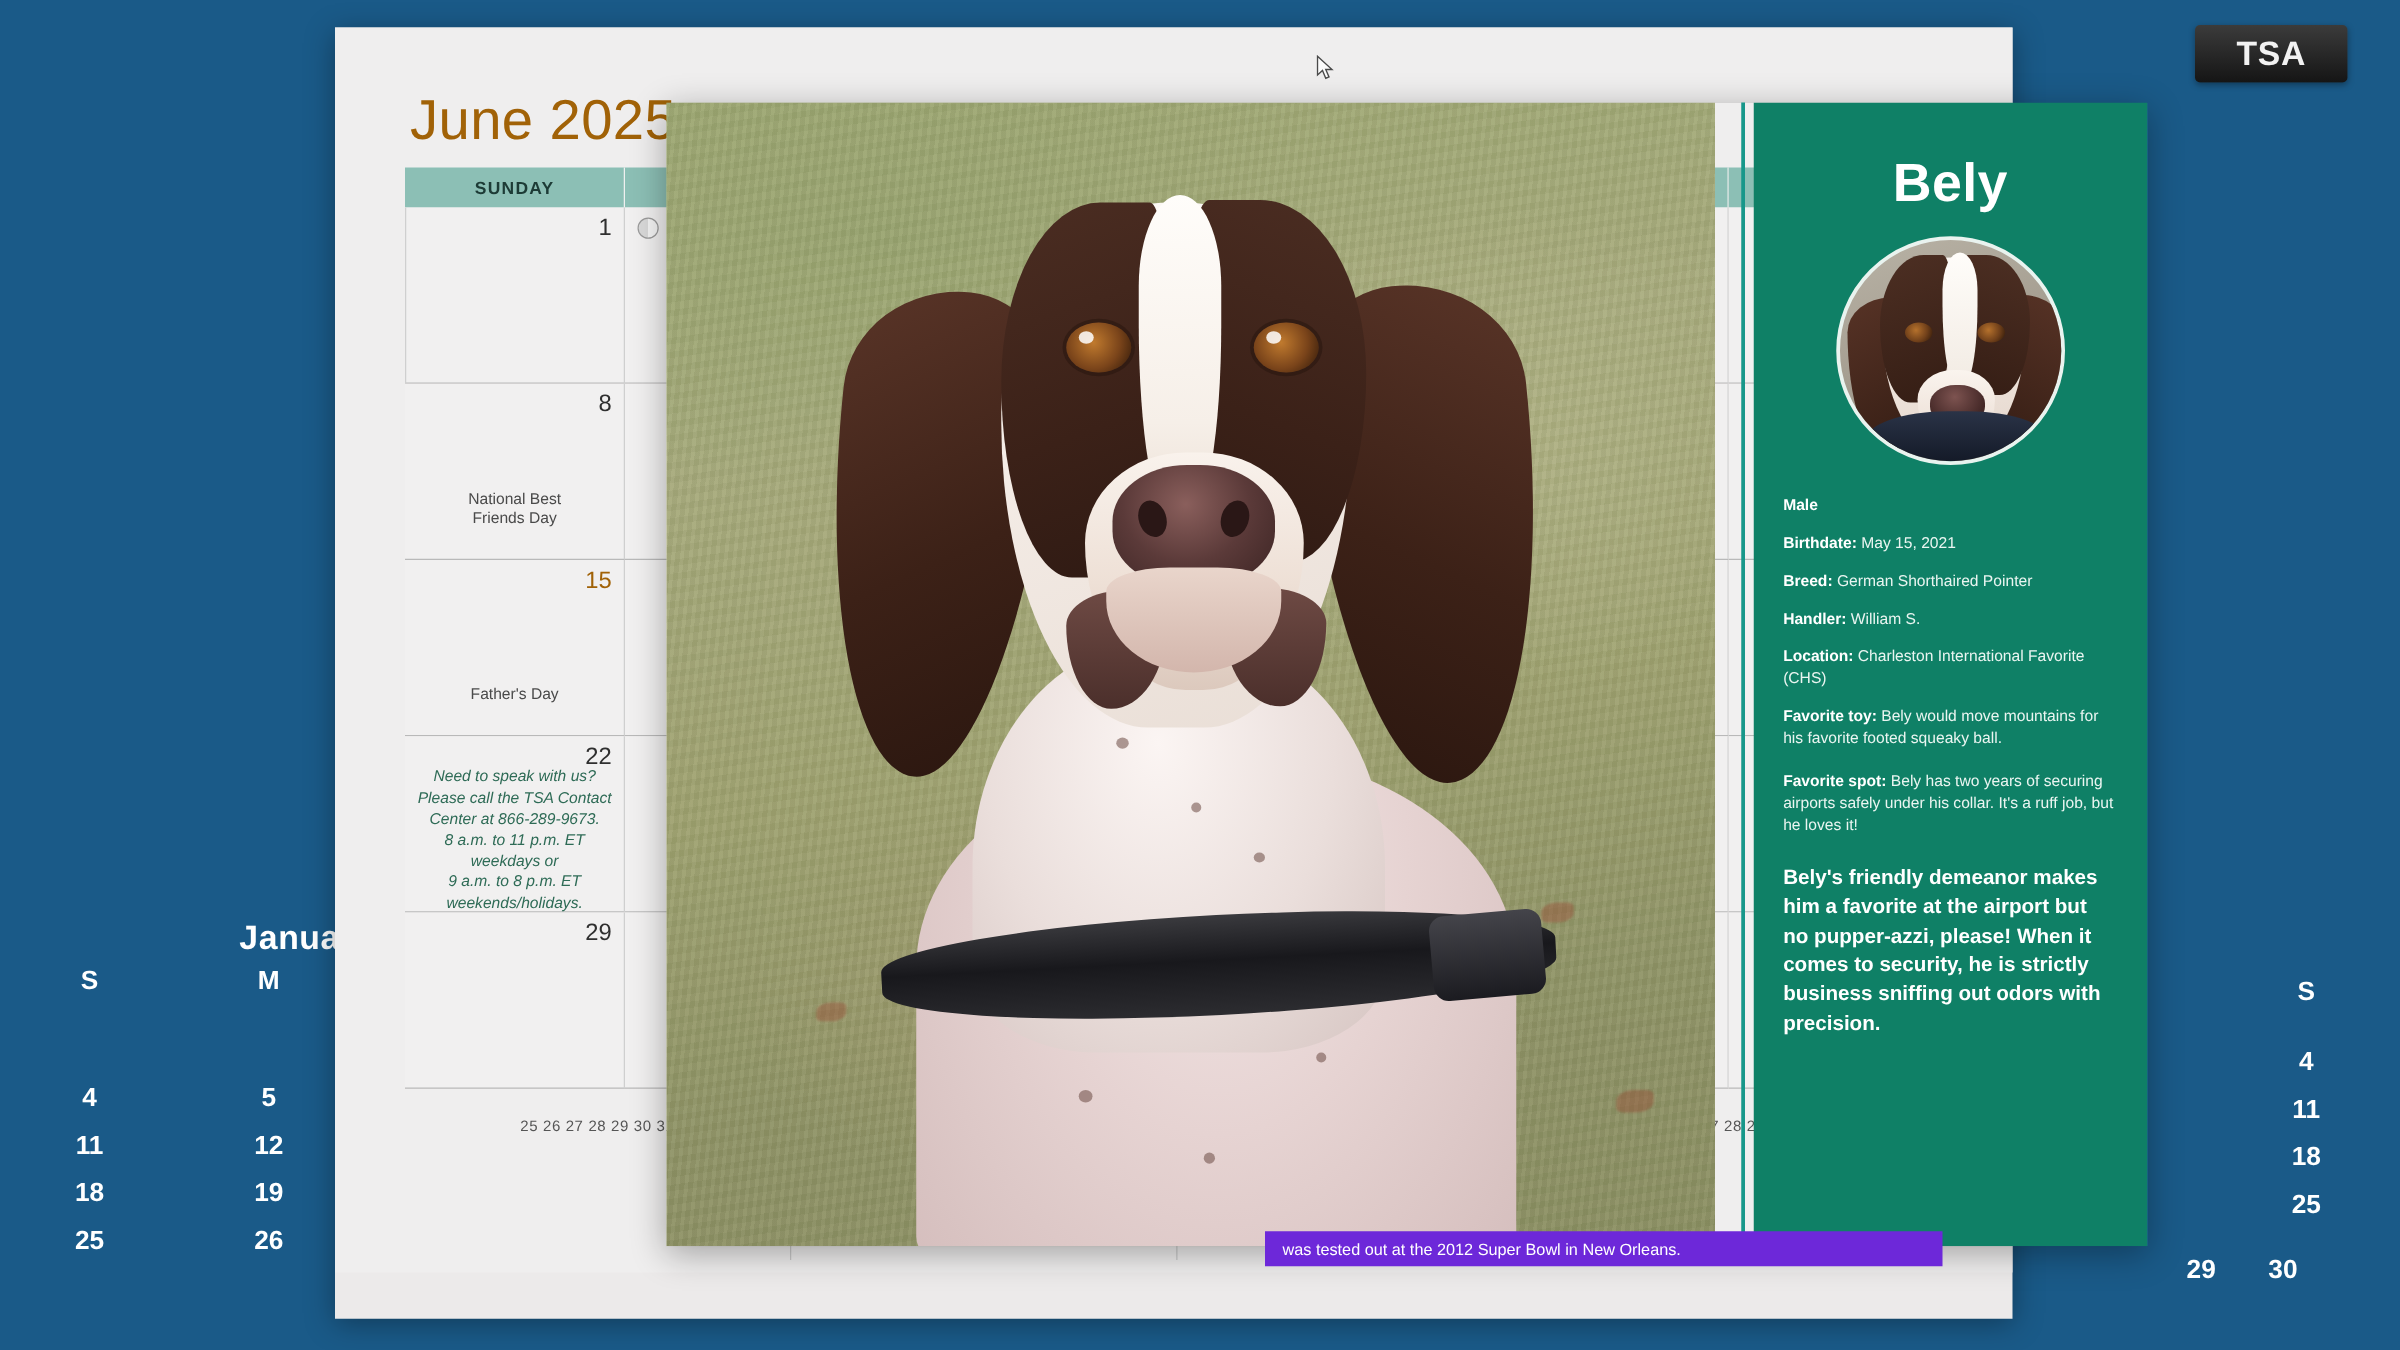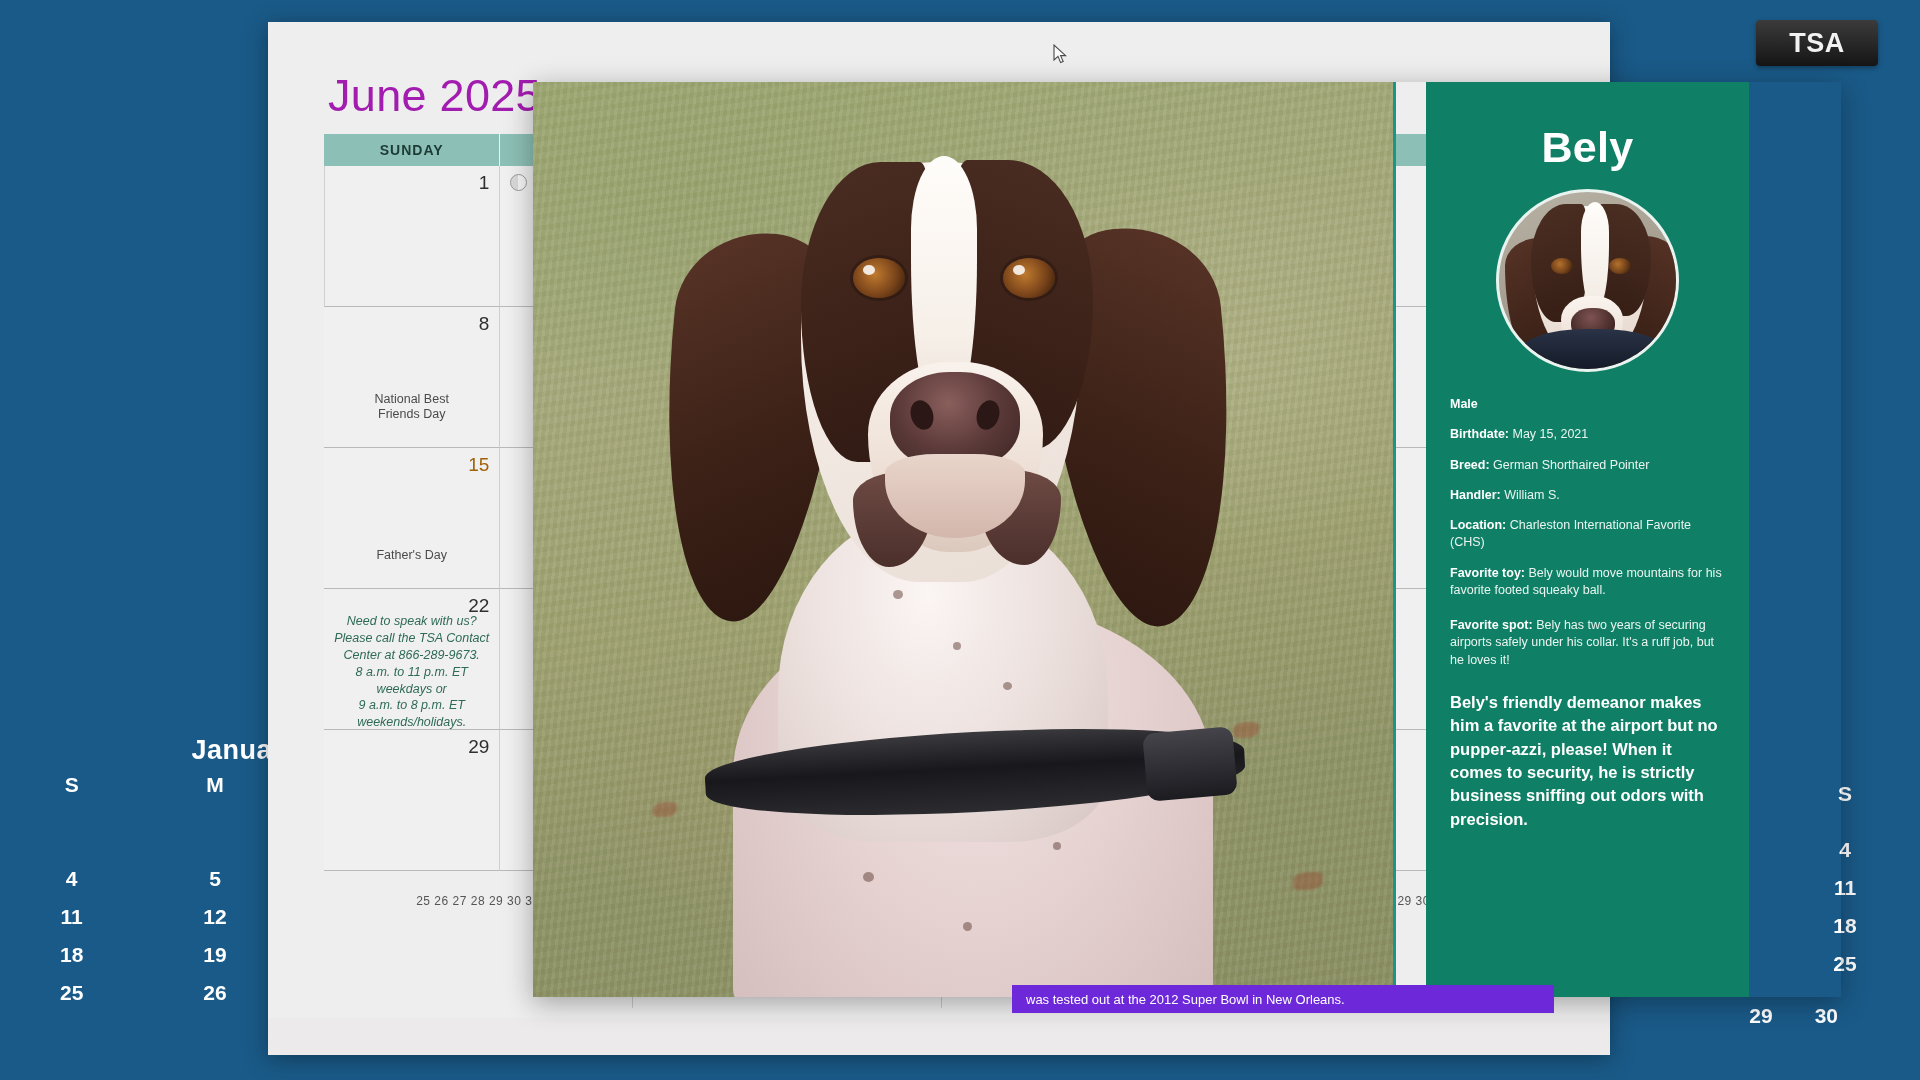--- a/index.html
+++ b/index.html
@@ -62,21 +62,21 @@
   }
   .doc-page {
     position: absolute; left: 0; top: 0;
     width: 1342px; height: 996px;
     background: #efeeee;
   }
 
   
   .month-title {
     position: absolute; left: 60px; top: 48px;
-    font-size: 45px; color: #a21caf; font-weight: normal;
+    font-size: 45px; color: #a16207; font-weight: normal;
     letter-spacing: .3px;
   }
 
   
   .cal {
     position: absolute; left: 56px; top: 112px;
     width: 1235px; height: 900px;
   }
   .cal-head {
     display: grid; grid-template-columns: repeat(7, 1fr);
@@ -126,21 +126,21 @@
   .mini-box { border-right: 1px solid #c9c9c9; padding-top: 6px; }
   .mini-box:last-child { border-right: none; }
   .mini-nums {
     display: flex; justify-content: center; gap: 17px;
     font-size: 12px; color: #555; letter-spacing: .5px;
   }
 
   
   .photo-card {
     position: absolute; left: 533px; top: 82px;
-    width: 1308px; height: 915px;
+    width: 1185px; height: 915px;
     display: flex;
     box-shadow: 0 6px 26px rgba(0,0,0,.32);
     overflow: hidden;
     gap: 31px;
   }
   .photo {
     width: 862px; height: 100%;
     position: relative; overflow: hidden;
     background:
       radial-gradient(ellipse 70% 40% at 20% 12%, #9aa572 0%, rgba(154,165,114,0) 60%),

